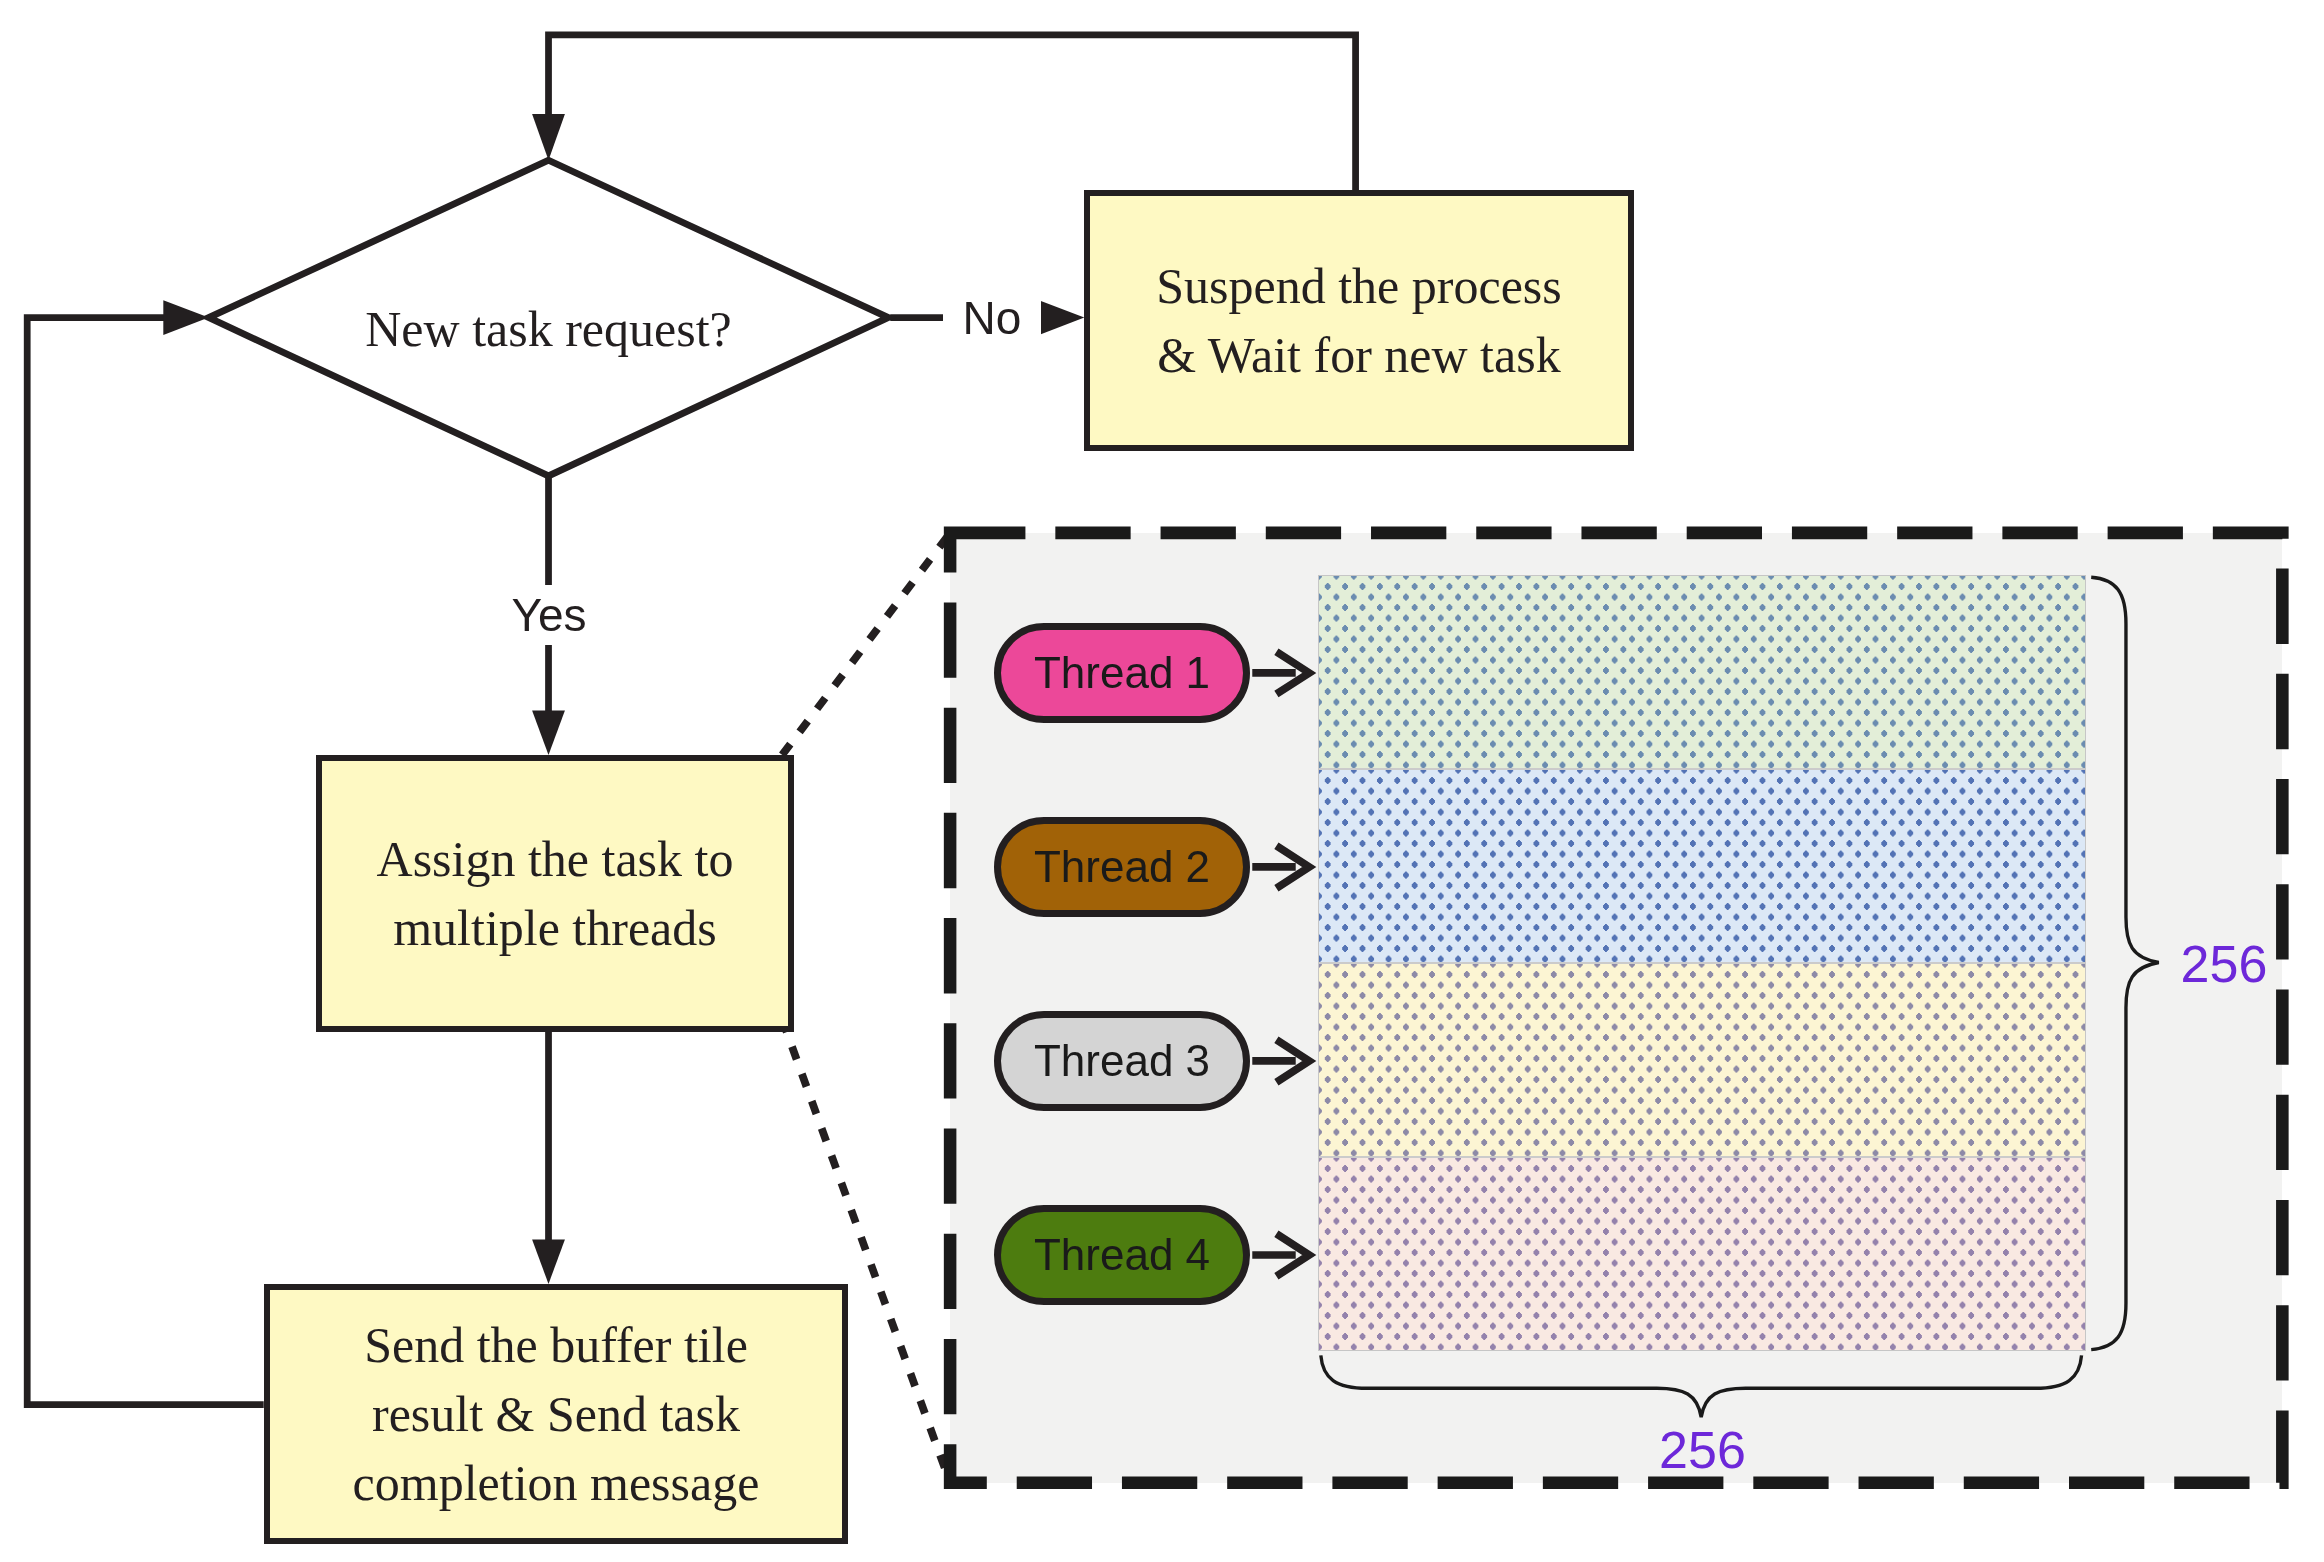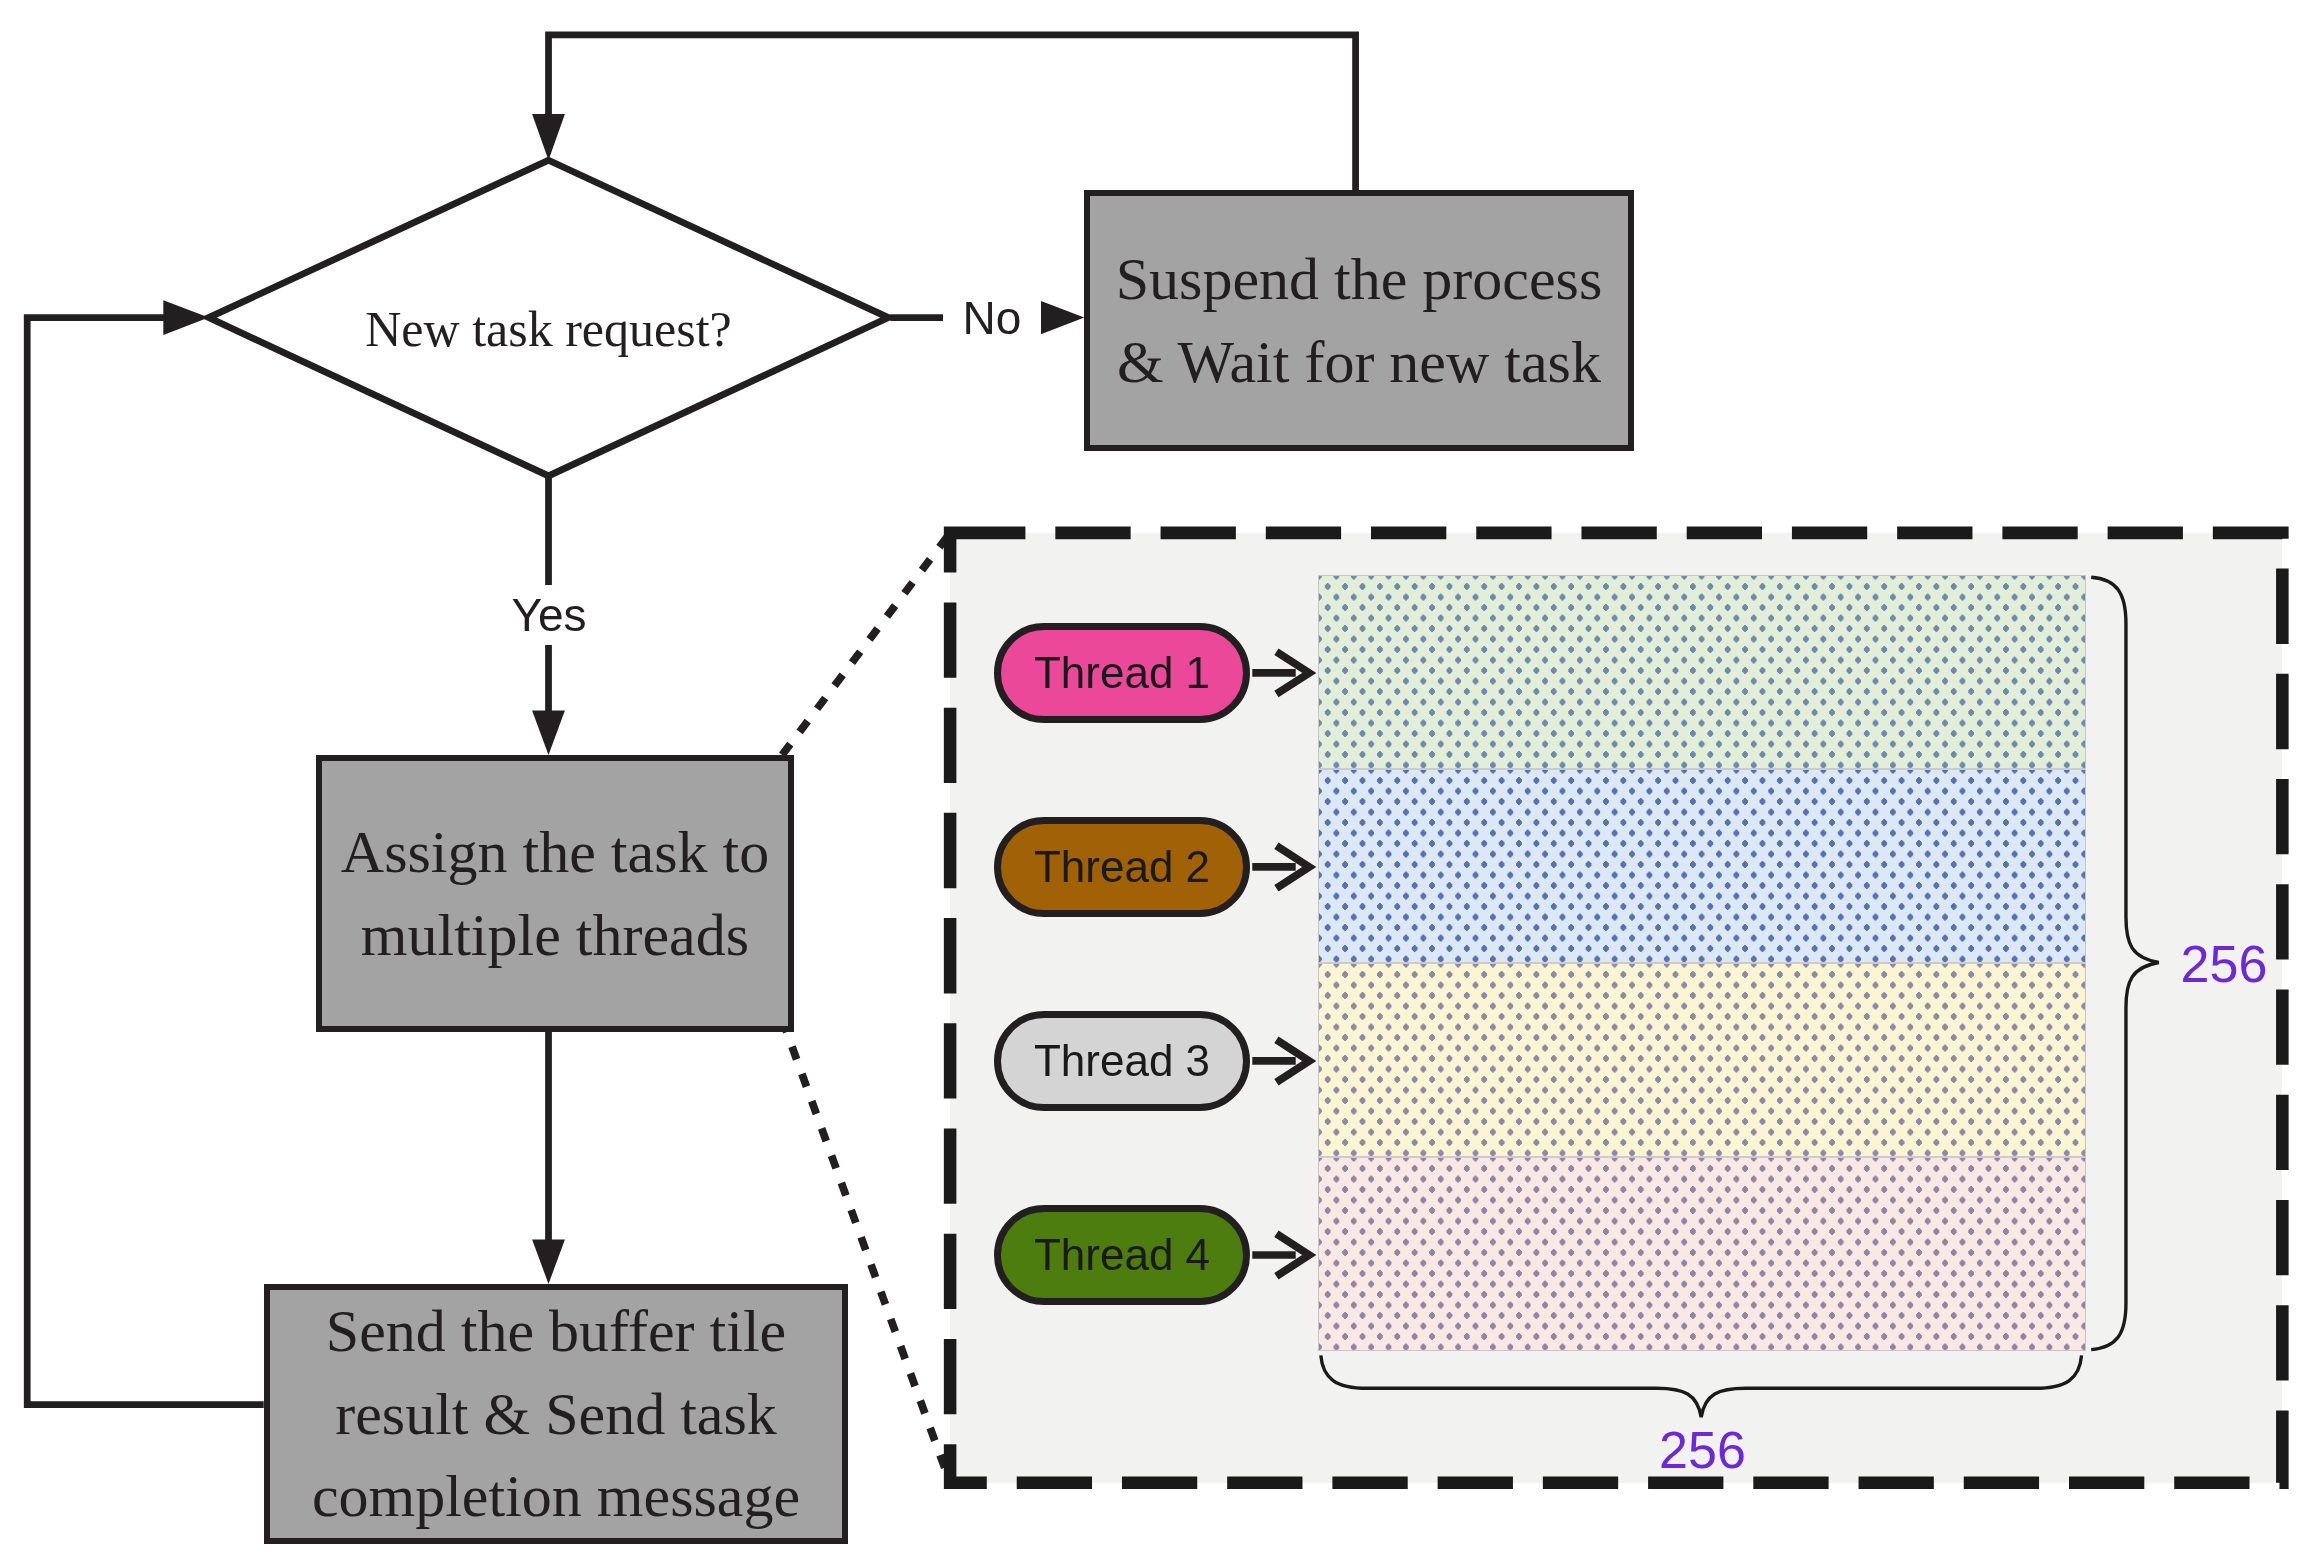--- a/index.html
+++ b/index.html
@@ -7,23 +7,23 @@
     position:relative;width:2325px;height:1562px;background:#ffffff;overflow:hidden;
     font-family:"Liberation Serif", serif;
   }
   .abs{position:absolute;}
   
   #inset-bg{left:950px;top:533px;width:1332px;height:950px;background:#f2f2f1;z-index:1;}
   
   #wires{left:0;top:0;width:2325px;height:1562px;z-index:2;}
   
   .flowbox{
-    background:#a3a3a3;border:6.8px solid #231f20;z-index:3;
+    background:#fef9c3;border:6.8px solid #231f20;z-index:3;
     display:flex;align-items:center;justify-content:center;text-align:center;
-    font-size:60px;line-height:1.38;color:#231f20;
+    font-size:50px;line-height:1.38;color:#231f20;
   }
   #suspend-box{left:1084px;top:190px;width:538px;height:249px;}
   #assign-box{left:316px;top:755px;width:466px;height:265px;}
   #write-box{left:264px;top:1284px;width:572px;height:248px;}
   #decision-label{
     left:278px;top:286px;width:541px;height:62px;z-index:3;
     display:flex;align-items:center;justify-content:center;
     font-size:50px;color:#231f20;text-align:center;margin-top:12px;
   }
   

